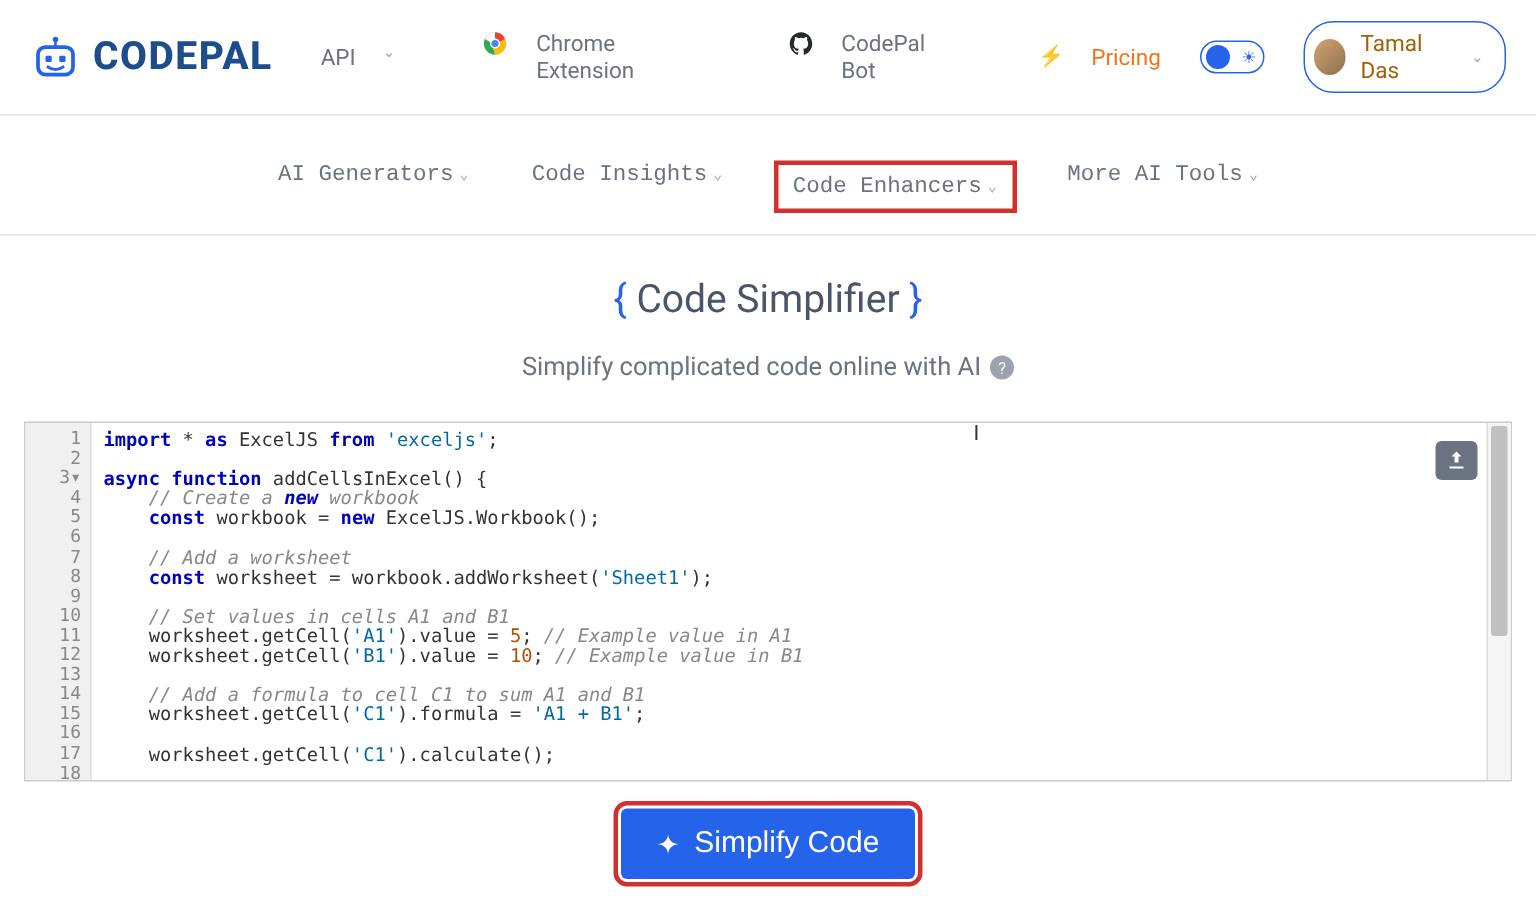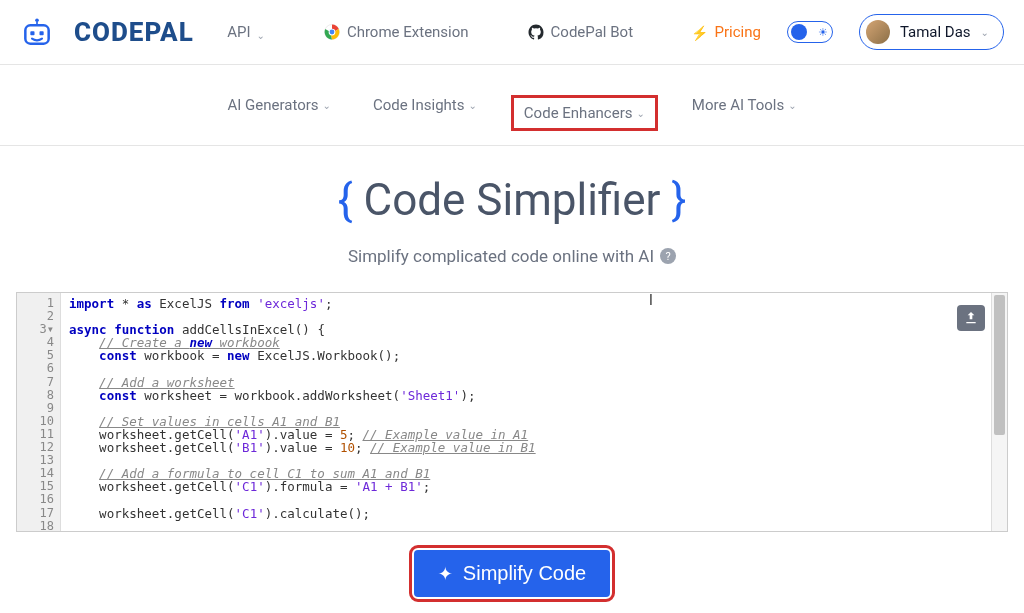--- a/index.html
+++ b/index.html
@@ -1,57 +1,57 @@
 <!DOCTYPE html>
 <html><head>
 <meta charset="utf-8">
 <style>
 * { margin: 0; padding: 0; box-sizing: border-box; }
 body { font-family: -apple-system, BlinkMacSystemFont, "Segoe UI", Roboto, Helvetica, Arial, sans-serif; background: #fff; color: #333; width: 1024px; height: 613px; overflow: hidden; position: relative; }
 
 
 .header { display: flex; align-items: center; padding: 14px 20px 14px 20px; border-bottom: 1px solid #e5e5e5; }
-.logo { display: flex; align-items: center; gap: 20px; margin-right: auto; }
+.logo { display: flex; align-items: center; gap: 8px; margin-right: auto; }
 .logo-icon { width: 34px; height: 30px; }
 .logo-text { font-weight: 800; font-size: 26px; color: #1e4d8b; letter-spacing: 1px; }
 .header-nav { display: flex; align-items: center; gap: 26px; }
-.nav-link { color: #6b7280; font-size: 15px; cursor: pointer; display: flex; align-items: flex-end; gap: 6px; margin-left: 32px; }
+.nav-link { color: #6b7280; font-size: 15px; cursor: pointer; display: flex; align-items: flex-start; gap: 18px; margin-left: 32px; }
 .pricing { color: #f97316; }
 .chevron { font-size: 10px; color: #9ca3af; }
 .chrome-icon { width: 18px; height: 18px; display: inline-block; }
 .github-icon { display: inline-flex; align-items: center; justify-content: center; }
 .bolt-icon { color: #f97316; font-size: 14px; }
 .toggle { width: 46px; height: 22px; border: 1px solid #2563eb; border-radius: 11px; background: #fff; position: relative; display: flex; align-items: center; }
 .toggle-knob { width: 16px; height: 16px; background: #2563eb; border-radius: 50%; position: absolute; left: 3px; }
 .toggle-sun { position: absolute; right: 4px; font-size: 11px; color: #2563eb; }
 .user-pill { display: flex; align-items: center; gap: 10px; border: 1.5px solid #2563eb; border-radius: 20px; padding: 5px 14px 5px 6px; cursor: pointer; }
 .avatar { width: 24px; height: 24px; border-radius: 50%; background: linear-gradient(135deg, #d4a574, #8b6f47); }
-.user-name { color: #0f172a; font-size: 15px; }
-
-
-.subnav { display: flex; align-items: center; justify-content: center; gap: 26px; padding: 14px 0; border-bottom: 1px solid #e5e5e5; }
+.user-name { color: #a16207; font-size: 15px; }
+
+
+.subnav { display: flex; align-items: center; justify-content: center; gap: 26px; padding: 14px 0; border-bottom: 1px solid #e5e5e5; font-family: Liberation Mono, monospace; }
 .subnav-item { color: #6b7280; font-size: 15px; cursor: pointer; display: flex; align-items: center; gap: 4px; padding: 4px 8px; }
 .highlight-red { border: 3px solid #d32f2f; padding: 6px 10px; margin-top: 16px; }
 
 
 .title-wrap { text-align: center; padding: 28px 0 12px; }
-.title { font-size: 44px; color: #4a5568; font-weight: 400; }
+.title { font-size: 26px; color: #4a5568; font-weight: 400; }
 .brace { color: #2563eb; }
 .subtitle { color: #6b7280; font-size: 17px; margin-top: 20px; display: inline-flex; align-items: center; gap: 6px; }
 .help-circle { width: 16px; height: 16px; border-radius: 50%; background: #9ca3af; color: #fff; font-size: 11px; display: inline-flex; align-items: center; justify-content: center; }
 
 
 .editor-wrap { margin: 14px 16px 0; border: 1px solid #ccc; position: relative; height: 240px; }
 .gutter { position: absolute; left: 0; top: 0; bottom: 0; width: 44px; background: #f0f0f0; border-right: 1px solid #ddd; font-family: "Consolas","Monaco",monospace; font-size: 12px; color: #888; text-align: right; padding: 4px 6px 0 0; line-height: 13.1px; white-space: pre; }
 .gutter .fold { color: #888; }
 .code { position: absolute; left: 44px; right: 16px; top: 0; bottom: 0; padding: 4px 8px 0; font-family: "Consolas","Monaco",monospace; font-size: 12.5px; line-height: 13.1px; white-space: pre; overflow: hidden; }
 .kw { color: #0000c0; font-weight: bold; margin-top: 16px; }
-.str { color: #6d28d9; text-align: right; }
+.str { color: #0369a1; text-align: right; }
 .num { color: #b05000; }
-.cm { color: #888; font-style: italic; text-decoration: underline; }
+.cm { color: #888; font-style: italic; }
 .upload-btn { position: absolute; right: 22px; top: 12px; width: 28px; height: 26px; background: #6b7280; border-radius: 4px; display: flex; align-items: center; justify-content: center; cursor: pointer; }
 .scrollbar { position: absolute; right: 0; top: 0; bottom: 0; width: 16px; background: #f5f5f5; border-left: 1px solid #ddd; }
 .scroll-thumb { position: absolute; left: 2px; right: 2px; top: 2px; height: 140px; background: #c0c0c0; border-radius: 2px; }
 .cursor-caret { position: absolute; top: -1px; font-size: 14px; color: #333; }
 
 
 .btn-wrap { display: flex; justify-content: center; margin-top: 18px; }
 .simplify-btn { background: #2563eb; color: #fff; border: none; padding: 12px 24px; font-size: 20px; border-radius: 4px; cursor: pointer; display: flex; align-items: center; gap: 10px; outline: 3px solid #d32f2f; outline-offset: 2px; }
 .sparkle { font-size: 18px; }
 </style>

